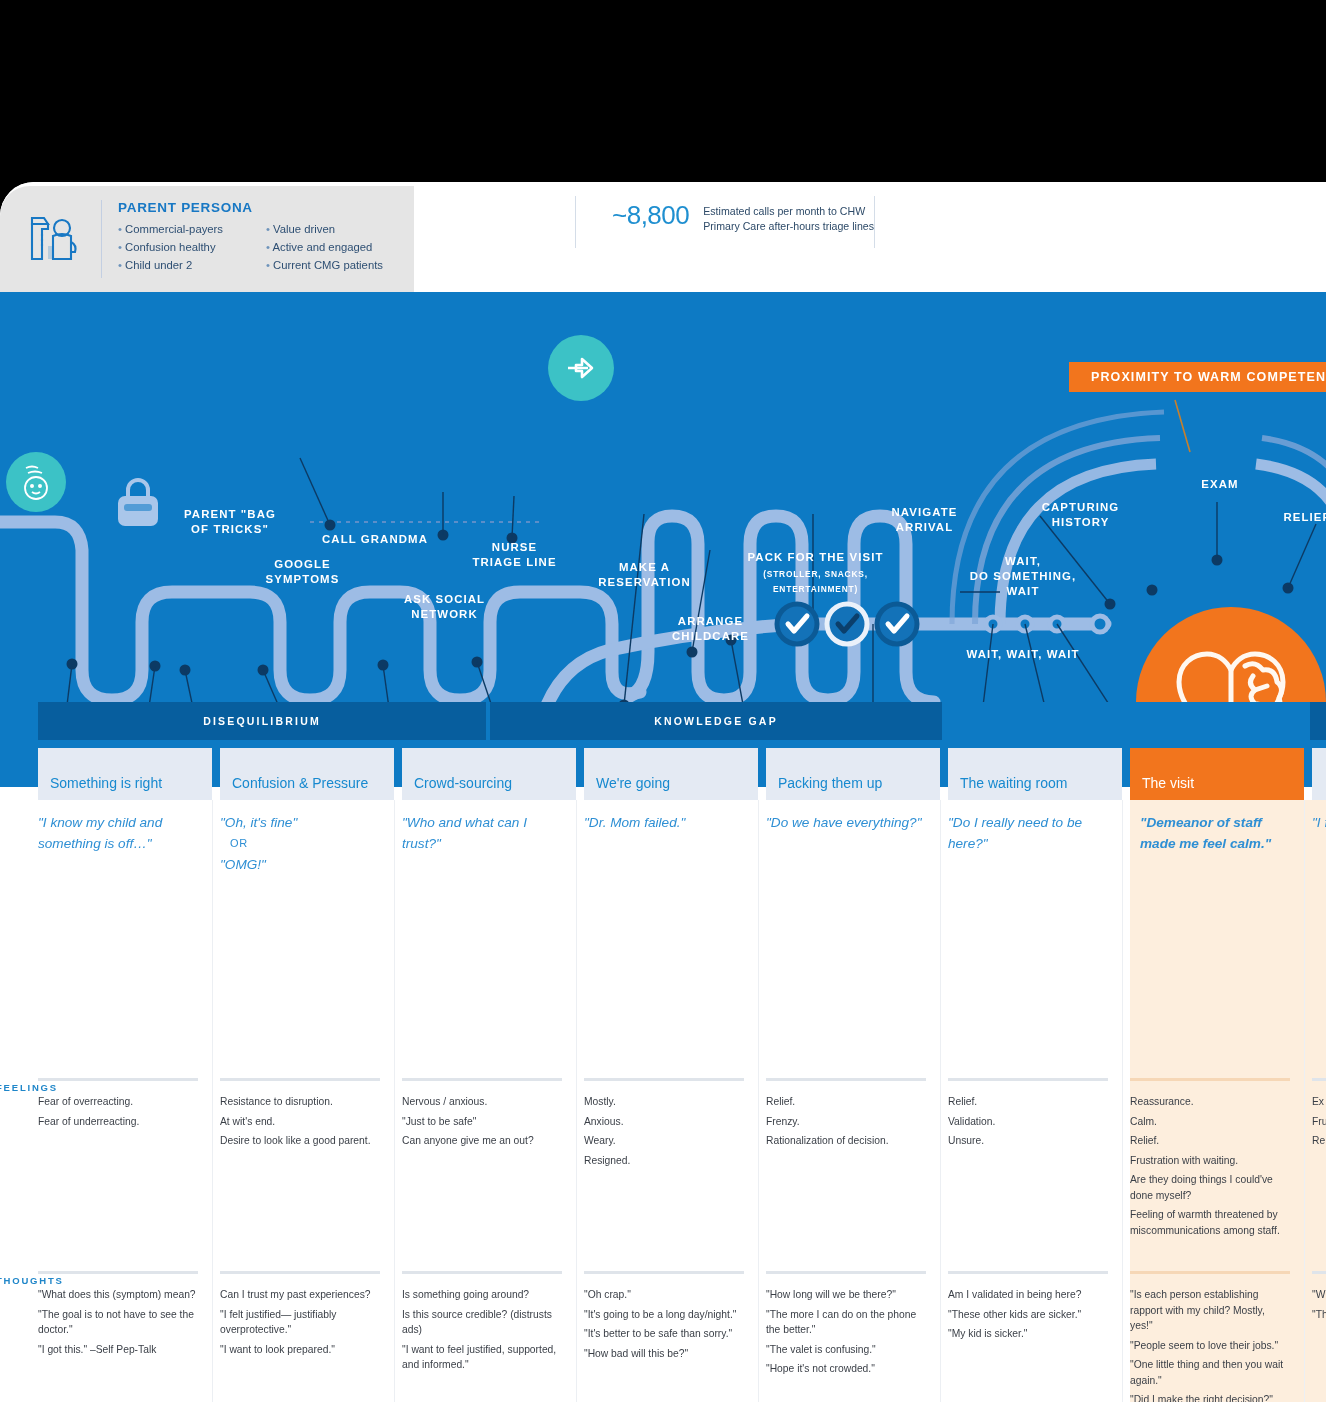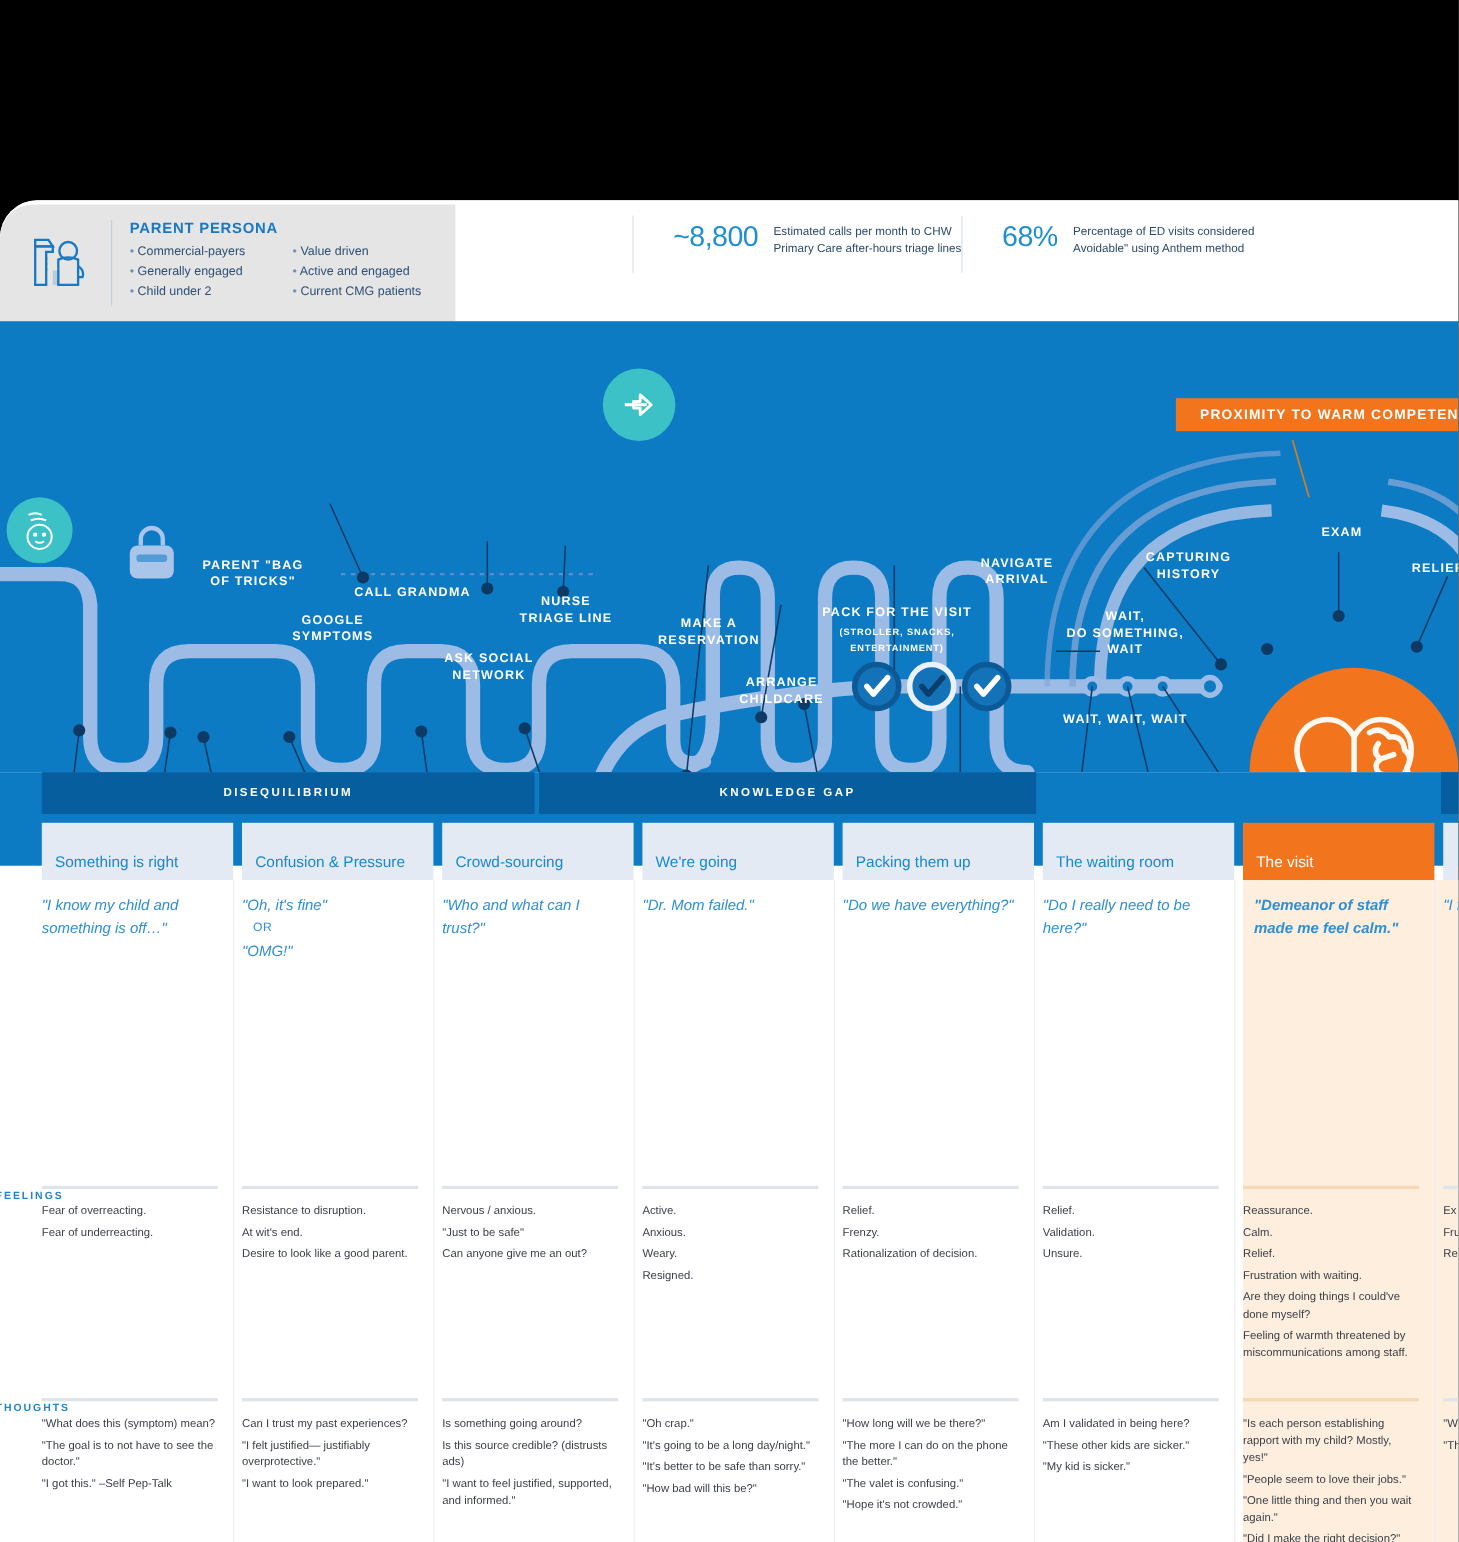--- a/index.html
+++ b/index.html
@@ -123,21 +123,21 @@
             <path d="M20 28 v2 M20 33 v2 M20 38 v2"></path>
             <path d="M26 40 h6 v13 h-6 z" fill="#1878c4" opacity=".22" stroke="none"></path>
           </svg>
         </div>
         <div class="persona-div"></div>
         <div class="persona-body">
           <div class="persona-title">PARENT PERSONA</div>
           <div class="persona-cols">
             <div class="persona-col">
               <div class="persona-li">Commercial-payers</div>
-              <div class="persona-li">Generally engaged</div>
+              <div class="persona-li">Confusion healthy</div>
               <div class="persona-li">Child under 2</div>
             </div>
             <div class="persona-col">
               <div class="persona-li">Value driven</div>
               <div class="persona-li">Active and engaged</div>
               <div class="persona-li">Current CMG patients</div>
             </div>
           </div>
         </div>
       </div>
@@ -145,27 +145,20 @@
       <div class="statwrap">
         <div class="statsep"></div>
         <div class="stat">
           <div class="stat-num">~8,800</div>
           <div class="stat-txt">
             <div>Estimated calls per month to CHW</div>
             <div>Primary Care after-hours triage lines</div>
           </div>
         </div>
         <div class="statsep"></div>
-        <div class="stat">
-          <div class="stat-num">68%</div>
-          <div class="stat-txt">
-            <div>Percentage of ED visits considered</div>
-            <div>Avoidable" using Anthem method</div>
-          </div>
-        </div>
       </div>
     </div>
 
     <div class="journey">
 
       <svg width="1326" height="410" style="position:absolute;left:0;top:0;">
 
         <path d="M -20 230 L 55 230 Q 80 230 82 258 L 82 378 Q 82 408 112 408 Q 142 408 142 378
                  L 142 330 Q 142 300 172 300 L 250 300 Q 280 300 280 330 L 280 378
                  Q 280 408 310 408 Q 340 408 340 378 L 340 330 Q 340 300 370 300
@@ -338,21 +331,21 @@
             <p>Desire to look like a good parent.</p>
           </div>
           <div class="cellrule" style="left: 402px; top: 278px; width: 160px;"></div>
           <div class="txt" style="left: 402px; top: 294px; width: 160px;">
             <p>Nervous / anxious.</p>
             <p>"Just to be safe"</p>
             <p>Can anyone give me an out?</p>
           </div>
           <div class="cellrule" style="left: 584px; top: 278px; width: 160px;"></div>
           <div class="txt" style="left: 584px; top: 294px; width: 160px;">
-            <p>Active.</p>
+            <p>Mostly.</p>
             <p>Anxious.</p>
             <p>Weary.</p>
             <p>Resigned.</p>
           </div>
           <div class="cellrule" style="left: 766px; top: 278px; width: 160px;"></div>
           <div class="txt" style="left: 766px; top: 294px; width: 160px;">
             <p>Relief.</p>
             <p>Frenzy.</p>
             <p>Rationalization of decision.</p>
           </div>

